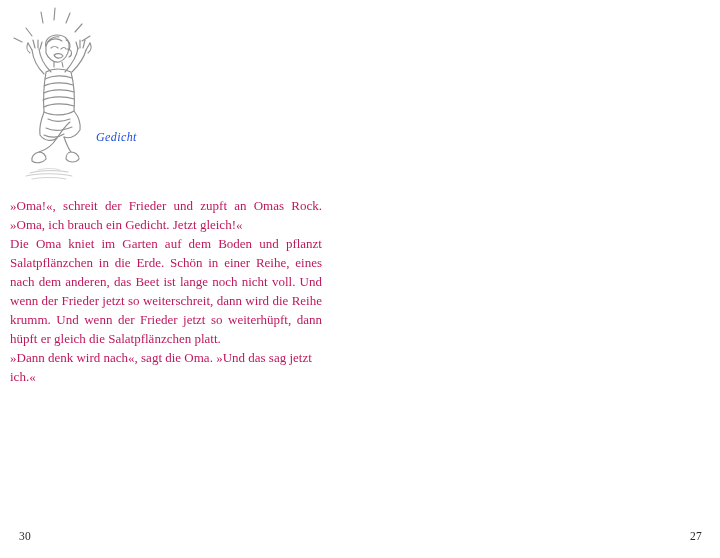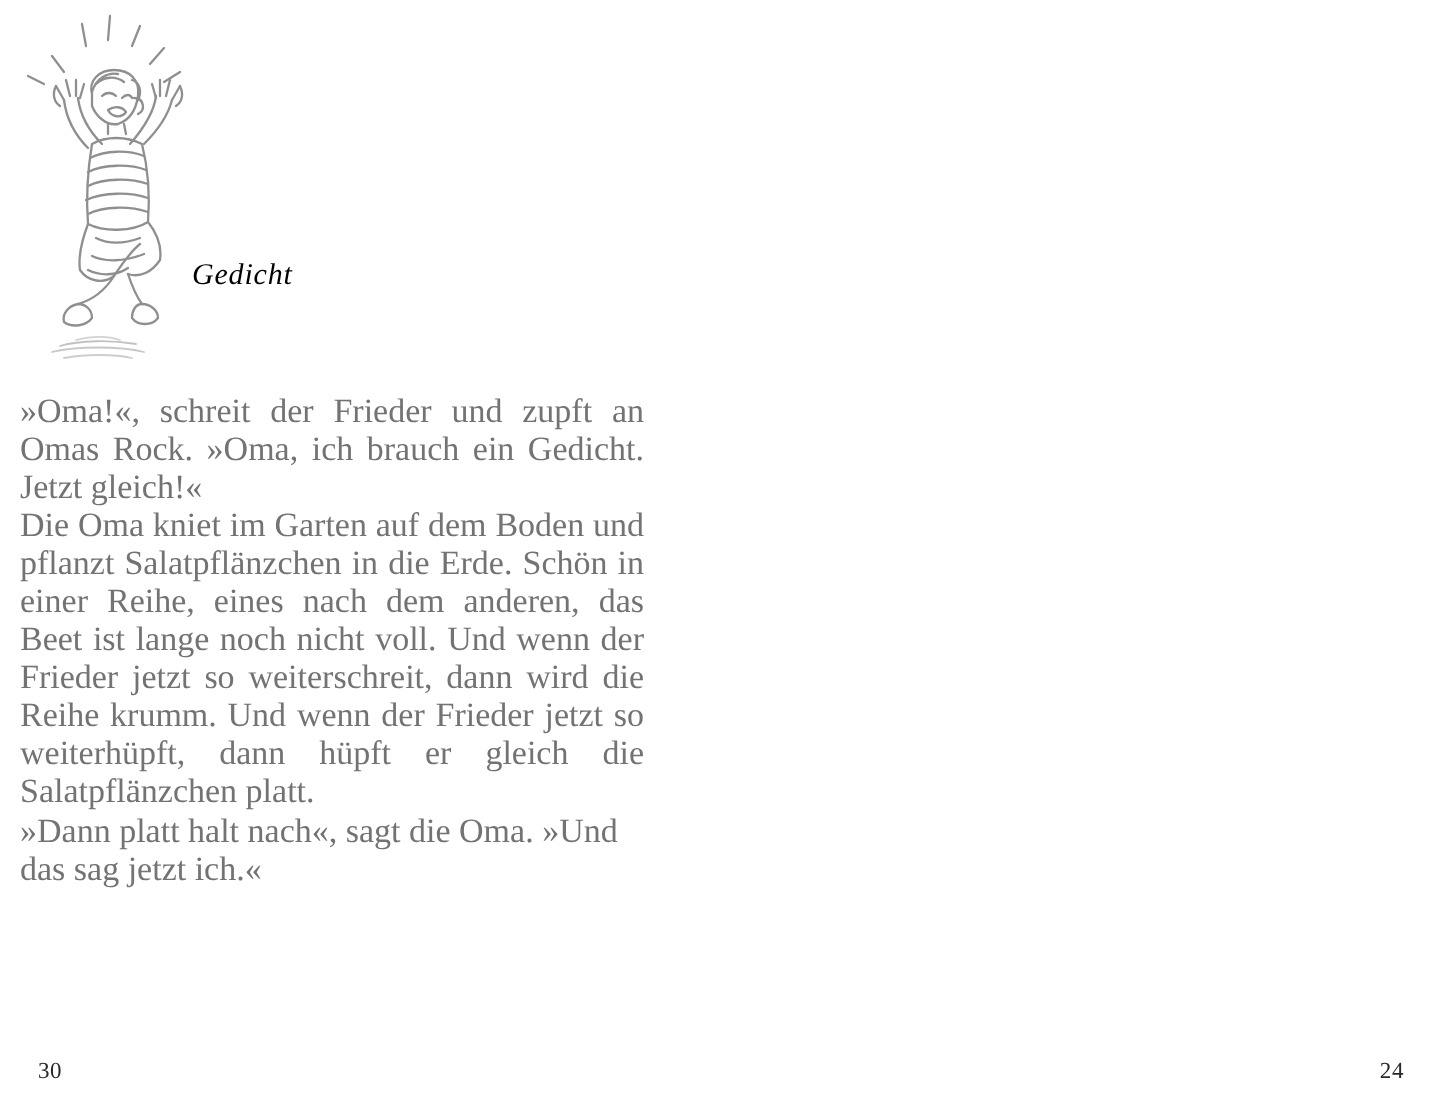--- a/index.html
+++ b/index.html
@@ -41,35 +41,35 @@
     height: 185px;
   }
   .illustration svg { display: block; }
 
   
   .chapter-title {
     position: absolute;
     left: 96px;
     top: 130px;
     font-style: italic;
-    font-size: 15px;
+    font-size: 12px;
     letter-spacing: 0.4px;
-    color: #000000;
+    color: #1d4ed8;
     white-space: nowrap;
   }
 
   
   .body-block {
     position: absolute;
     width: 312px;
-    font-size: 17px;
+    font-size: 13px;
     line-height: 19.05px;
     text-align: justify;
     text-justify: inter-word;
-    color: #737373;
+    color: #be185d;
     hyphens: manual;
   }
   .body-block p {
     margin: 0;
     text-align: justify;
   }
   .body-block p:last-child {
     text-align: left;
   }
   .body-block p.nojust {
@@ -168,24 +168,24 @@
           <path d="M30 168 C38 166, 46 166, 52 168" stroke-width="0.8" opacity="0.4"></path>
         </g>
       </svg>
     </div>
 
     <div class="chapter-title">Gedicht</div>
 
     <div class="body-block left-body">
       <p>»Oma!«, schreit der Frieder und zupft an Omas Rock. »Oma, ich brauch ein Gedicht. Jetzt gleich!«</p>
       <p>Die Oma kniet im Garten auf dem Boden und pflanzt Salatpflänzchen in die Erde. Schön in einer Reihe, eines nach dem anderen, das Beet ist lange noch nicht voll. Und wenn der Frieder jetzt so weiterschreit, dann wird die Reihe krumm. Und wenn der Frieder jetzt so weiterhüpft, dann hüpft er gleich die Salatpflänzchen platt.</p>
-      <p class="nojust">»Dann platt halt nach«, sagt die Oma. »Und das sag jetzt ich.«</p>
+      <p class="nojust">»Dann denk wird nach«, sagt die Oma. »Und das sag jetzt ich.«</p>
     </div>
 
     <div class="folio folio-left">30</div>
   </div>
 
   <div class="page page-right">
 
-    <div class="folio folio-right">24</div>
+    <div class="folio folio-right">27</div>
   </div>
 
 </div>
 
 </body></html>

